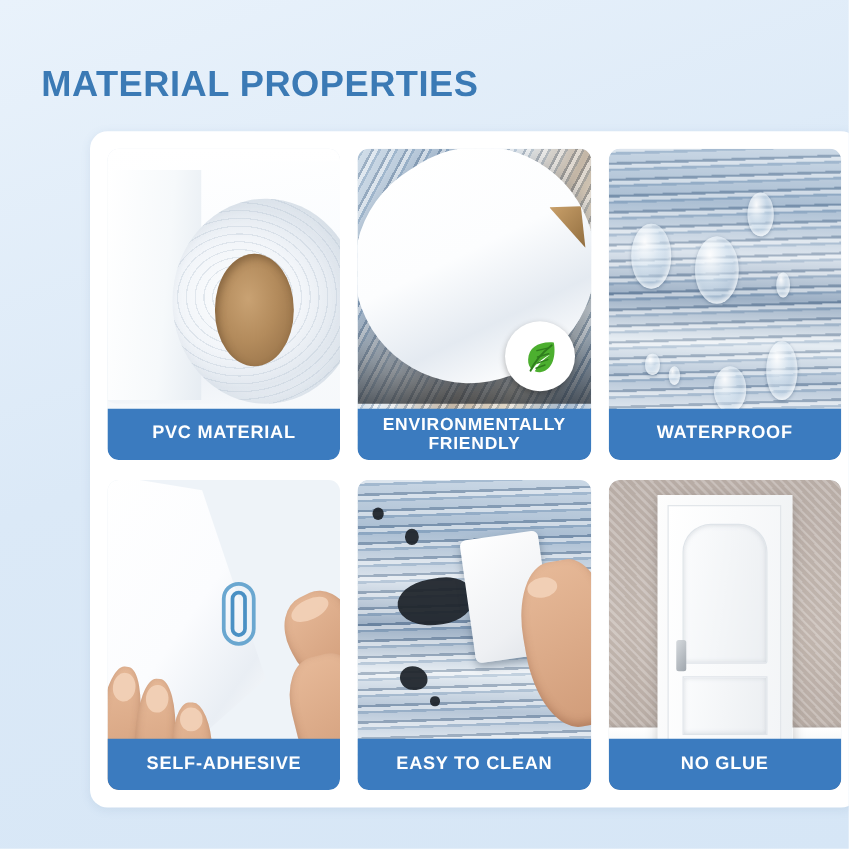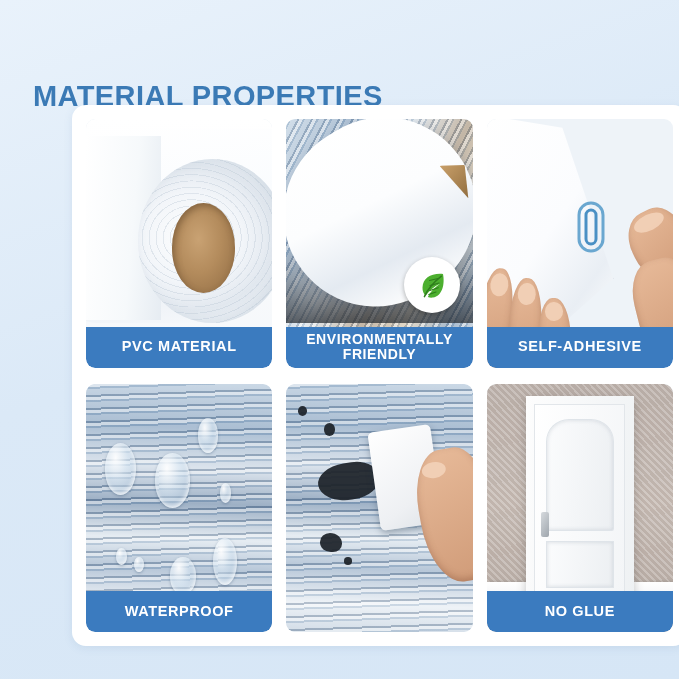--- a/index.html
+++ b/index.html
@@ -18,21 +18,20 @@
     display:flex; align-items:center; justify-content:center;
   }
   .brand-text {
     font-size:27px; font-weight:bold; color:#333333;
     letter-spacing:0.5px; font-family:"Liberation Sans", sans-serif;
   }
   .page-title {
     position:absolute; left:33px; top:52px;
     font-size:29px; font-weight:bold; color:#3b7ab5;
     letter-spacing:0.4px;
-    margin-top:28px;
   }
 
   
   .panel {
     position:absolute; left:32px; top:105px; width:615px; height:541px;
     background:#ffffff; border-radius:14px;
     box-shadow:0 2px 8px rgba(90,130,170,0.13);
     margin-left:40px;
   }
   .grid {
@@ -253,80 +252,83 @@
         </div>
       </div>
       <div class="card-label two-line">
         <span>ENVIRONMENTALLY</span>
         <span>FRIENDLY</span>
       </div>
     </div>
 
     <div class="card">
       <div class="card-media">
-        <div class="marble"></div>
-        <div class="c3-peel"></div>
-        <div class="c3-clip">
-          <svg width="34" height="56" viewBox="0 0 34 56" aria-hidden="true">
-            <rect x="5" y="4" width="24" height="48" rx="12" fill="none" stroke="#6aa7d0" stroke-width="3"></rect>
-            <rect x="12" y="11" width="10" height="34" rx="5" fill="none" stroke="#4a90c4" stroke-width="3"></rect>
-          </svg>
-        </div>
-
-        <div class="hand" style="left:-4%; top:60%; width:17%; height:42%; transform:rotate(7deg);">
-            <div class="nail"></div>
-          </div>
-        <div class="hand" style="left:12%; top:64%; width:17%; height:40%; transform:rotate(3deg);">
-            <div class="nail"></div>
-          </div>
-        <div class="hand" style="left:28%; top:72%; width:17%; height:34%; transform:rotate(-2deg);">
-            <div class="nail"></div>
-          </div>
-
-        <div class="hand" style="right:-8%; top:36%; width:30%; height:30%; border-radius:44% 40% 40% 50%; transform:rotate(-26deg);">
-            <div class="nail"></div>
-          </div>
-        <div class="hand" style="right:-14%; top:56%; width:34%; height:40%; border-radius:40%; transform:rotate(-14deg);"></div>
-      </div>
-      <div class="card-label">
-        <span>SELF-ADHESIVE</span>
-      </div>
-    </div>
-
-    <div class="card">
-      <div class="card-media">
         <div class="planks-h"></div>
         <div class="drop" style="left:10%; top:24%; width:17%; height:21%;"></div>
         <div class="drop" style="left:37%; top:28%; width:19%; height:22%;"></div>
         <div class="drop" style="left:60%; top:14%; width:11%; height:14%;"></div>
         <div class="drop" style="left:68%; top:62%; width:13%; height:19%;"></div>
         <div class="drop" style="left:45%; top:70%; width:14%; height:15%;"></div>
         <div class="drop" style="left:16%; top:66%; width:6%; height:7%;"></div>
         <div class="drop" style="left:26%; top:70%; width:5%; height:6%;"></div>
         <div class="drop" style="left:72%; top:40%; width:6%; height:8%;"></div>
       </div>
       <div class="card-label">
         <span>WATERPROOF</span>
+      </div>
+    </div>
+
+    <div class="card">
+      <div class="card-media">
+        <div class="marble"></div>
+        <div class="c3-peel"></div>
+        <div class="c3-clip">
+          <svg width="34" height="56" viewBox="0 0 34 56" aria-hidden="true">
+            <rect x="5" y="4" width="24" height="48" rx="12" fill="none" stroke="#6aa7d0" stroke-width="3"></rect>
+            <rect x="12" y="11" width="10" height="34" rx="5" fill="none" stroke="#4a90c4" stroke-width="3"></rect>
+          </svg>
+        </div>
+
+        <div class="hand" style="left:-4%; top:60%; width:17%; height:42%; transform:rotate(7deg);">
+            <div class="nail"></div>
+          </div>
+        <div class="hand" style="left:12%; top:64%; width:17%; height:40%; transform:rotate(3deg);">
+            <div class="nail"></div>
+          </div>
+        <div class="hand" style="left:28%; top:72%; width:17%; height:34%; transform:rotate(-2deg);">
+            <div class="nail"></div>
+          </div>
+
+        <div class="hand" style="right:-8%; top:36%; width:30%; height:30%; border-radius:44% 40% 40% 50%; transform:rotate(-26deg);">
+            <div class="nail"></div>
+          </div>
+        <div class="hand" style="right:-14%; top:56%; width:34%; height:40%; border-radius:40%; transform:rotate(-14deg);"></div>
+      </div>
+      <div class="card-label">
+        <span>SELF-ADHESIVE</span>
       </div>
     </div>
 
     <div class="card">
       <div class="card-media">
         <div class="planks-h"></div>
         <div class="stain" style="left:17%; top:32%; width:32%; height:15%; border-radius:54% 46% 50% 60%; transform:rotate(-9deg);"></div>
         <div class="stain" style="left:6%; top:9%; width:5%; height:4%;"></div>
         <div class="stain" style="left:20%; top:16%; width:6%; height:5%;"></div>
         <div class="stain" style="left:46%; top:20%; width:6%; height:5%;"></div>
         <div class="stain" style="left:18%; top:60%; width:12%; height:8%; border-radius:50% 60% 45% 55%;"></div>
         <div class="stain" style="left:31%; top:70%; width:4%; height:3%;"></div>
         <div class="cloth"></div>
         <div class="hand" style="right:-10%; top:26%; width:38%; height:54%; border-radius:42% 38% 40% 48%; transform:rotate(-10deg);">
             <div class="nail" style="left:14%; top:8%; width:34%; height:12%;"></div>
           </div>
       </div>
+      <div class="card-label">
+        <span>EASY TO CLEAN</span>
+      </div>
     </div>
 
     <div class="card">
       <div class="card-media">
         <div class="wall"></div>
         <div class="baseboard"></div>
         <div class="door-frame">
           <div class="door-leaf">
             <div class="door-panel top"></div>
             <div class="door-panel bot"></div>

